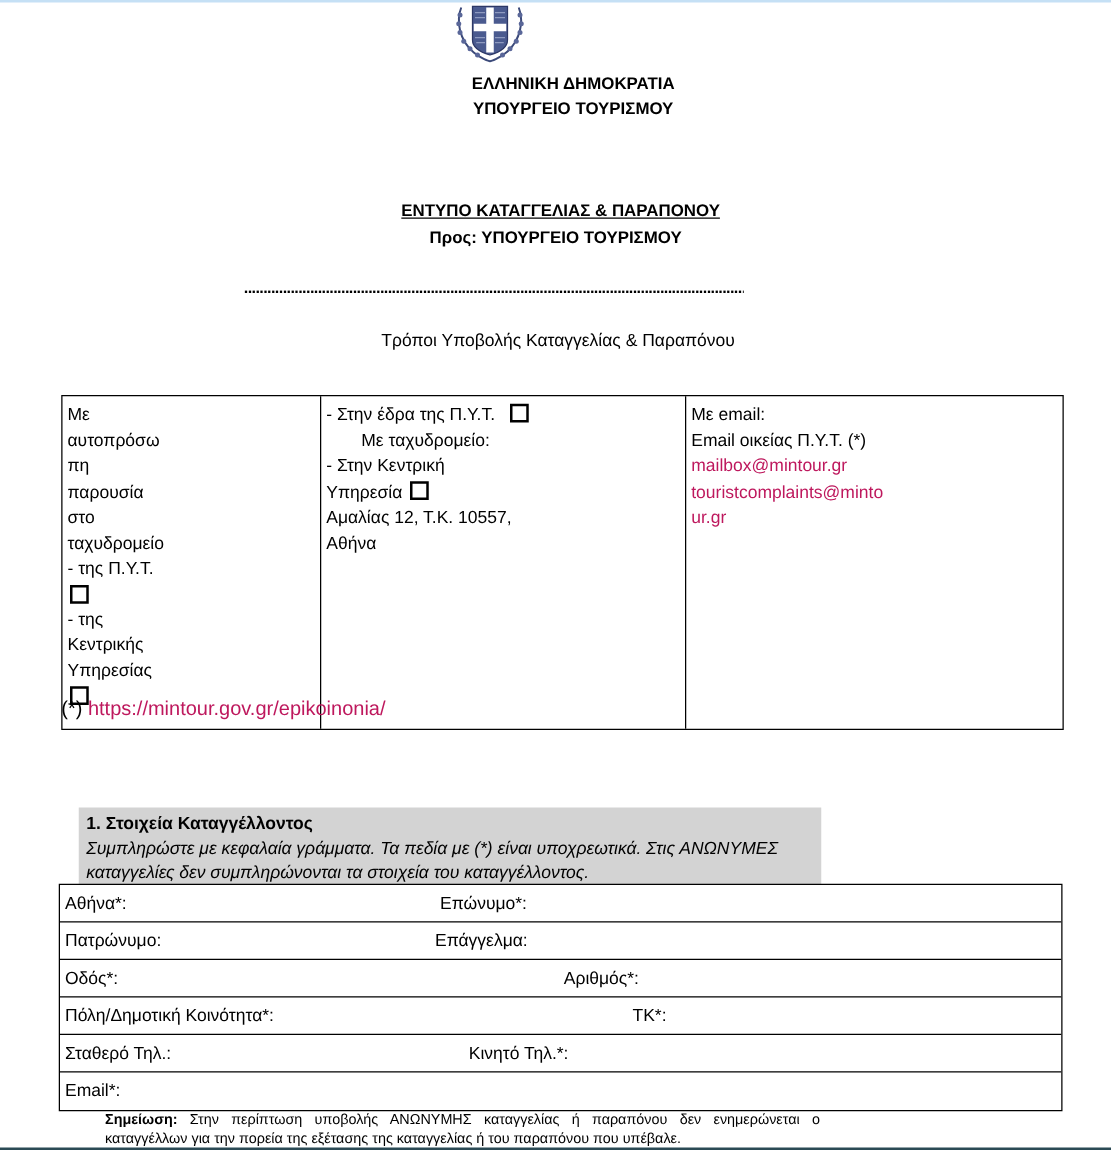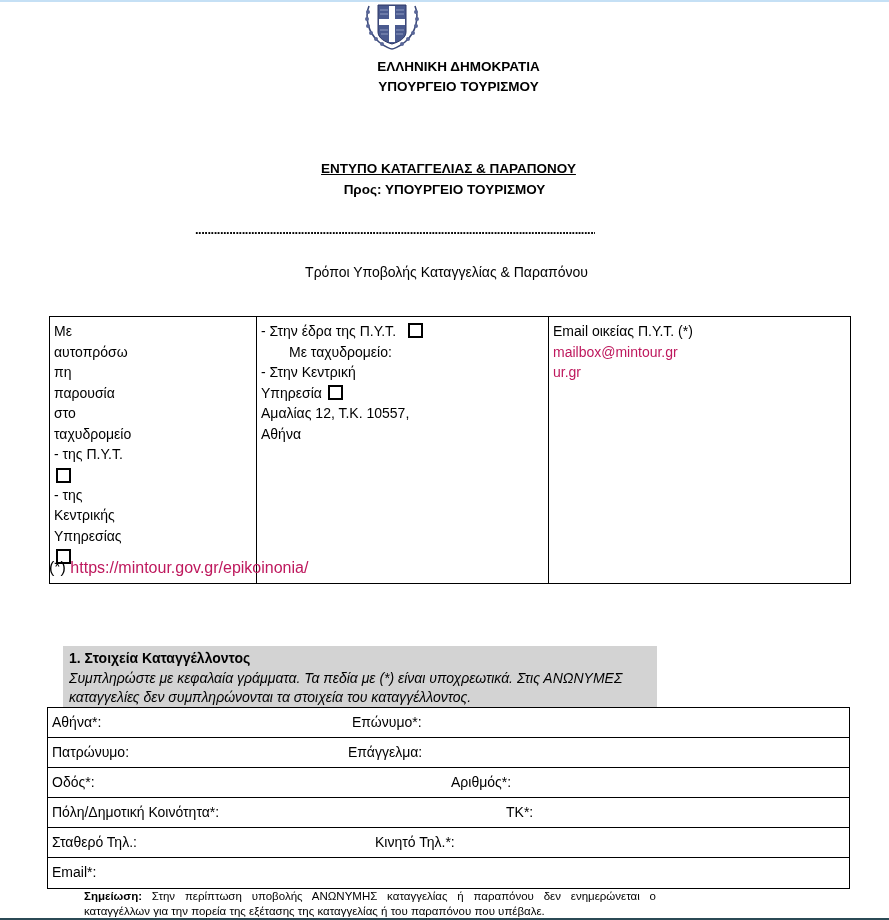--- a/index.html
+++ b/index.html
@@ -116,22 +116,24 @@
     <div>- Στην Κεντρική</div>
     <div>
       <span>Υπηρεσία</span>
       <span class="cb" style="margin-left:2px"></span>
     </div>
     <div>Αμαλίας 12, Τ.Κ. 10557,</div>
     <div>Αθήνα</div>
   </div>
 
   <div class="col col3">
+    <div>Με email:</div>
     <div>Email οικείας Π.Υ.Τ. (*)</div>
     <div><span class="link">mailbox@mintour.gr</span></div>
+    <div><span class="link">touristcomplaints@minto</span></div>
     <div><span class="link">ur.gr</span></div>
   </div>
 </div>
 
 <div class="footnote">
   <span>(*)</span>
   <span class="link">https://mintour.gov.gr/epikoinonia/</span>
 </div>
 
 <div class="section">

